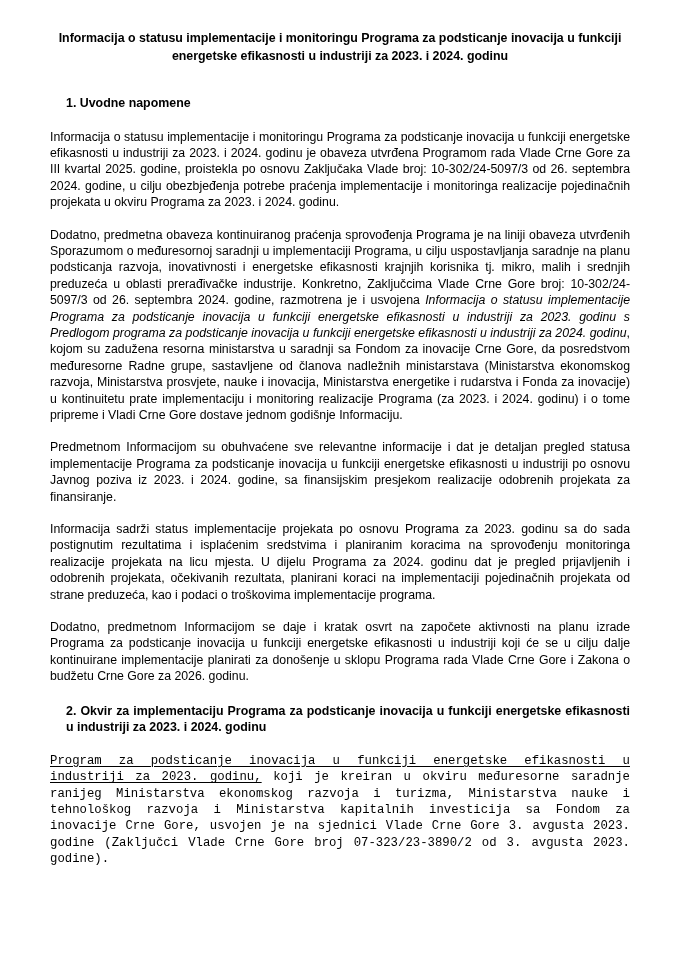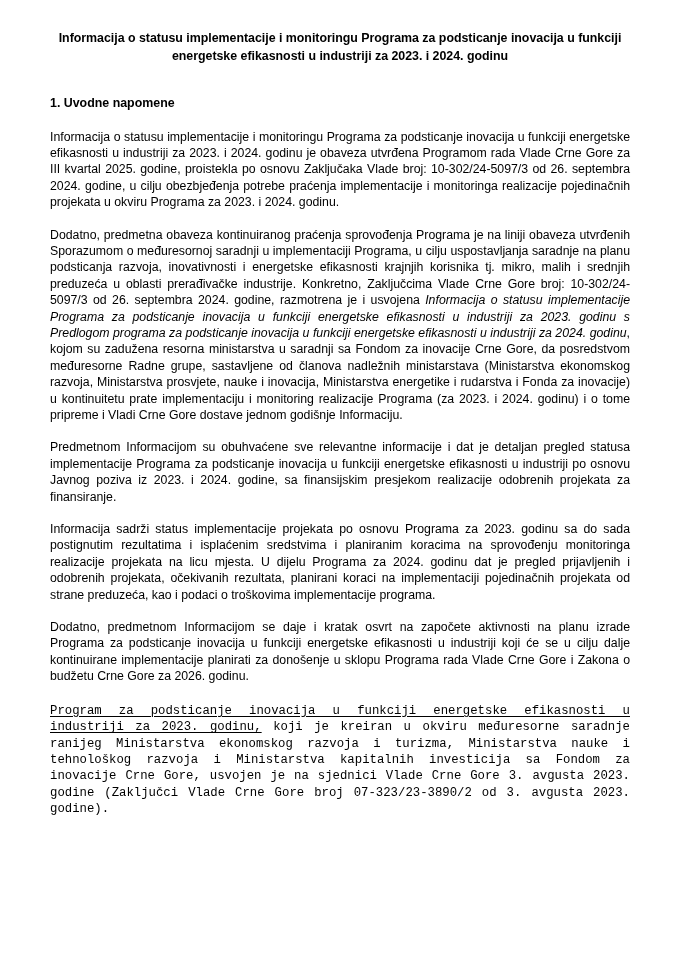--- a/index.html
+++ b/index.html
@@ -31,21 +31,21 @@
     margin: 0 0 30px 0;
     padding: 0 6px;
     letter-spacing: -0.02px;
   }
   .section-heading {
     font-size: 12.4px;
     font-weight: bold;
     line-height: 16.5px;
     text-align: justify;
     text-justify: inter-word;
-    margin: 0 0 17px 0;
+    margin: 0 0 17px 16px;
   }
   .section-heading.h-left {
     text-align: left;
   }
   .body-par {
     font-size: 12.3px;
     line-height: 16.4px;
     text-align: justify;
     text-justify: inter-word;
     margin: 0 0 16px 0;
@@ -78,16 +78,17 @@
   <p class="body-par"><span>Dodatno, predmetna obaveza kontinuiranog praćenja sprovođenja Programa je na liniji obaveza utvrđenih Sporazumom o međuresornoj saradnji u implementaciji Programa, u cilju uspostavljanja saradnje na planu podsticanja razvoja, inovativnosti i energetske efikasnosti krajnjih korisnika tj. mikro, malih i srednjih preduzeća u oblasti prerađivačke industrije. Konkretno, Zaključcima Vlade Crne Gore broj: 10-302/24-5097/3 od 26. septembra 2024. godine, razmotrena je i usvojena </span><em class="it">Informacija o statusu implementacije Programa za podsticanje inovacija u funkciji energetske efikasnosti u industriji za 2023. godinu s Predlogom programa za podsticanje inovacija u funkciji energetske efikasnosti u industriji za 2024. godinu</em><span>, kojom su zadužena resorna ministarstva u saradnji sa Fondom za inovacije Crne Gore, da posredstvom međuresorne Radne grupe, sastavljene od članova nadležnih ministarstava (Ministarstva ekonomskog razvoja, Ministarstva prosvjete, nauke i inovacija, Ministarstva energetike i rudarstva i Fonda za inovacije) u kontinuitetu prate implementaciju i monitoring realizacije Programa (za 2023. i 2024. godinu) i o tome pripreme i Vladi Crne Gore dostave jednom godišnje Informaciju.</span></p>
 
   <p class="body-par">Predmetnom Informacijom su obuhvaćene sve relevantne informacije i dat je detaljan pregled statusa implementacije Programa za podsticanje inovacija u funkciji energetske efikasnosti u industriji po osnovu Javnog poziva iz 2023. i 2024. godine, sa finansijskim presjekom realizacije odobrenih projekata za finansiranje.</p>
 
   <p class="body-par">Informacija sadrži status implementacije projekata po osnovu Programa za 2023. godinu sa do sada postignutim rezultatima i isplaćenim sredstvima i planiranim koracima na sprovođenju monitoringa realizacije projekata na licu mjesta.  U dijelu Programa za 2024. godinu dat je pregled prijavljenih i odobrenih projekata, očekivanih rezultata, planirani koraci na implementaciji pojedinačnih projekata od strane preduzeća, kao i podaci o troškovima implementacije programa.</p>
 
   <p class="body-par">Dodatno, predmetnom Informacijom se daje i kratak osvrt na započete aktivnosti na planu izrade Programa za podsticanje inovacija u funkciji energetske efikasnosti u industriji koji će se u cilju dalje kontinuirane implementacije planirati za donošenje u sklopu Programa rada Vlade Crne Gore i Zakona o budžetu Crne Gore za 2026. godinu.</p>
 
   <div class="spacer-sm"></div>
 
+  <h2 class="section-heading">2. Okvir za implementaciju Programa za podsticanje inovacija u funkciji energetske efikasnosti u industriji za 2023. i 2024. godinu</h2>
 
   <p class="body-par"><u class="ul">Program za podsticanje inovacija u funkciji energetske efikasnosti u industriji za 2023. godinu,</u><span> koji je kreiran u okviru međuresorne saradnje ranijeg Ministarstva ekonomskog razvoja i turizma, Ministarstva nauke i tehnološkog razvoja i Ministarstva kapitalnih investicija sa Fondom za inovacije Crne Gore, usvojen je na sjednici Vlade Crne Gore 3. avgusta 2023. godine (Zaključci Vlade Crne Gore broj 07-323/23-3890/2 od 3. avgusta 2023. godine).</span></p>
 
 </div>
 
 </body></html>

